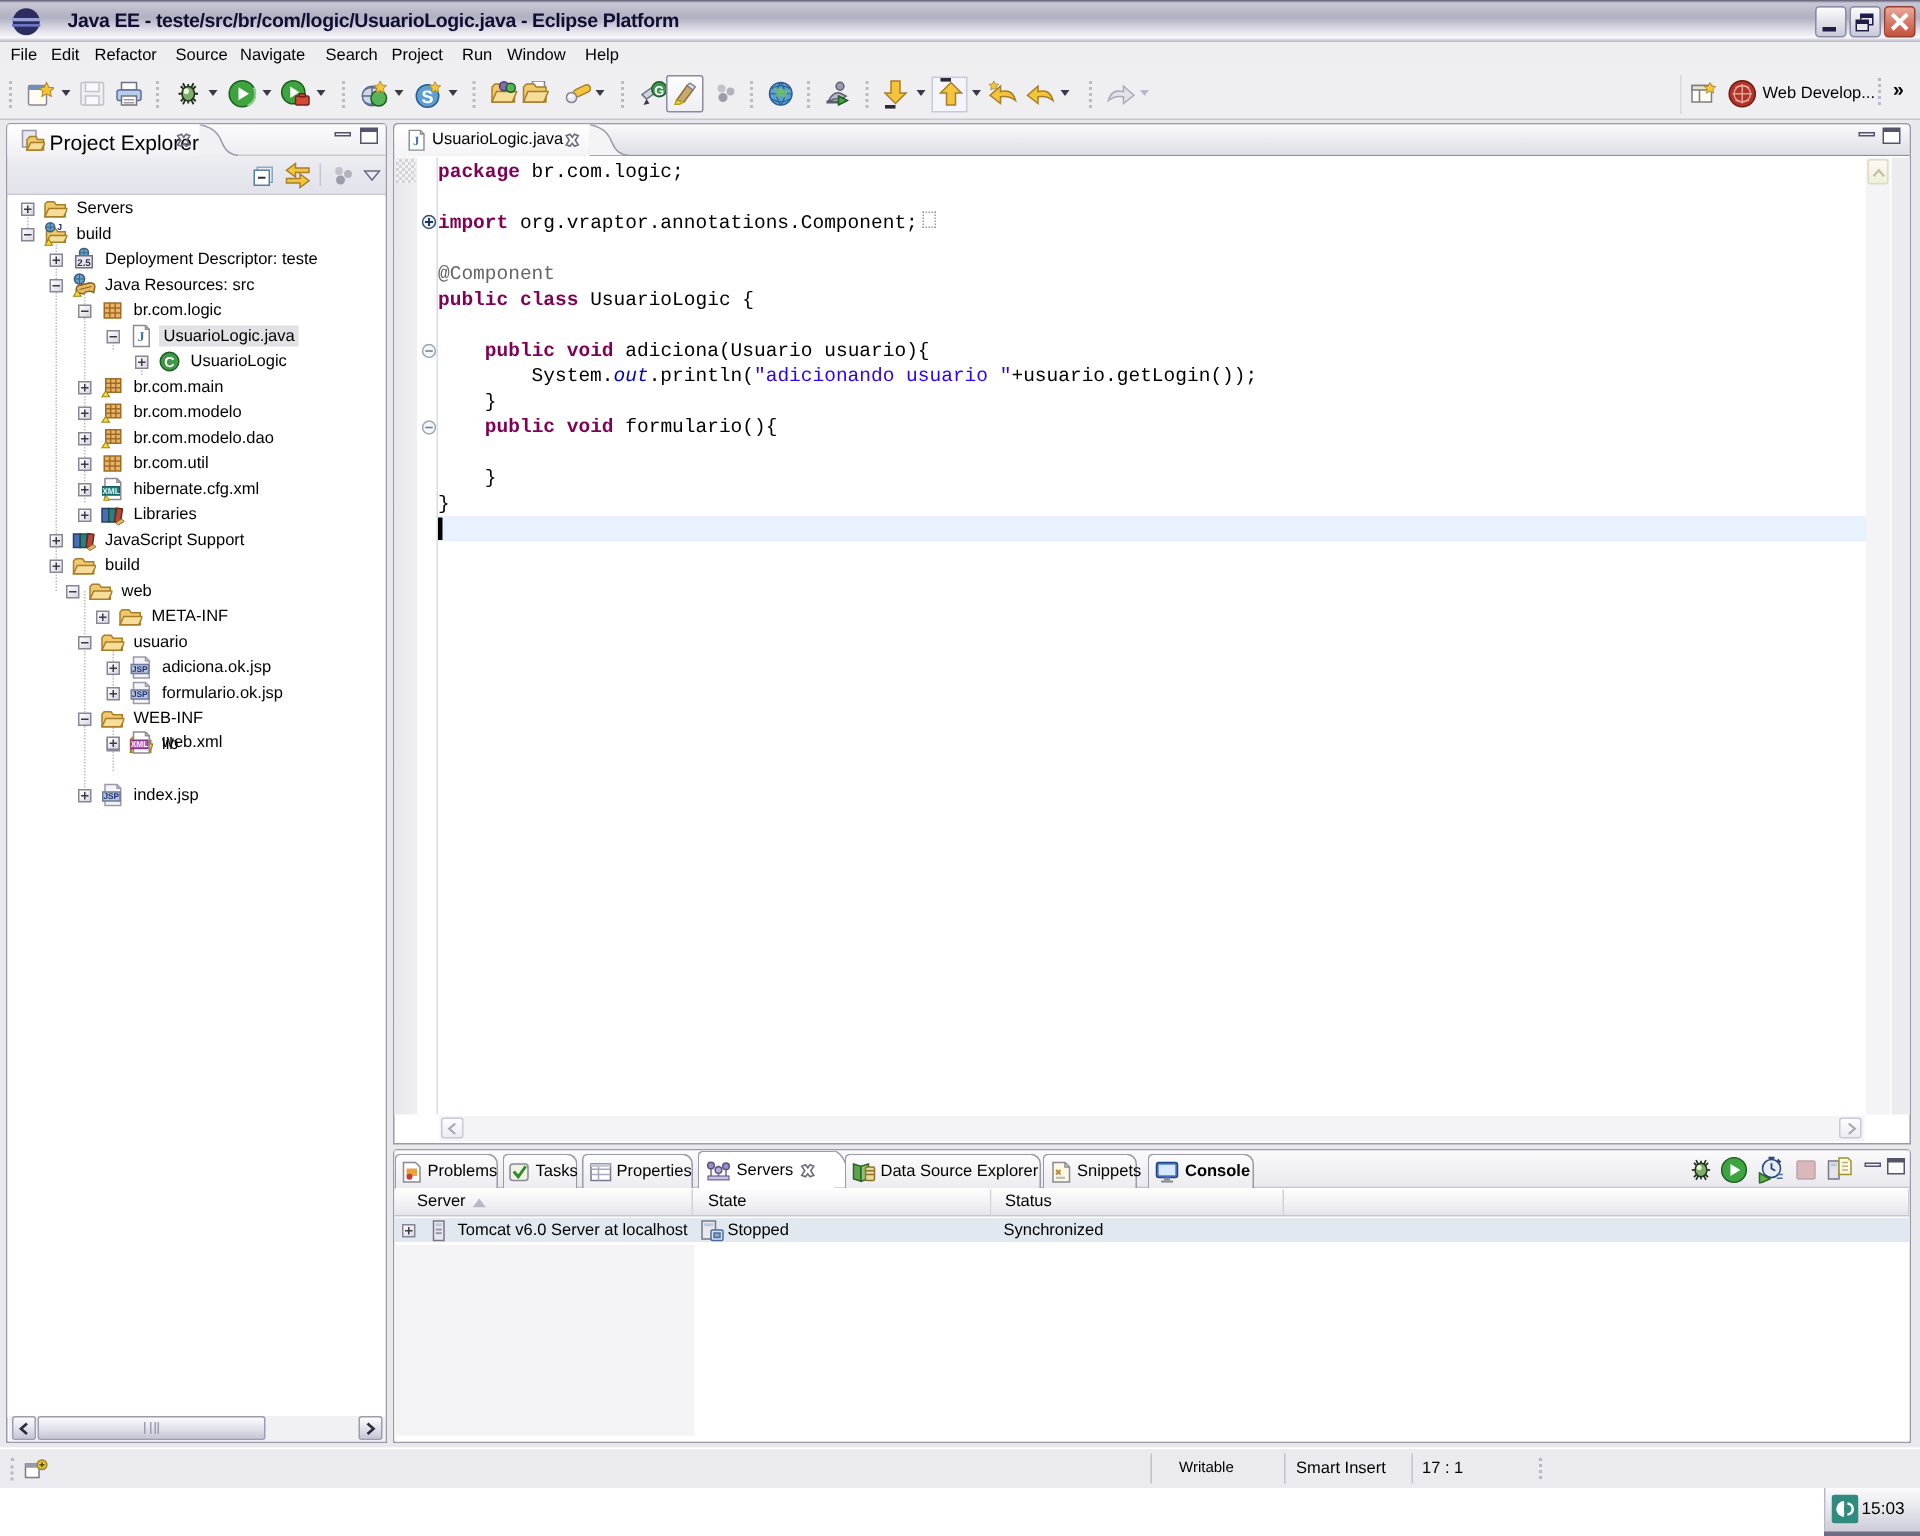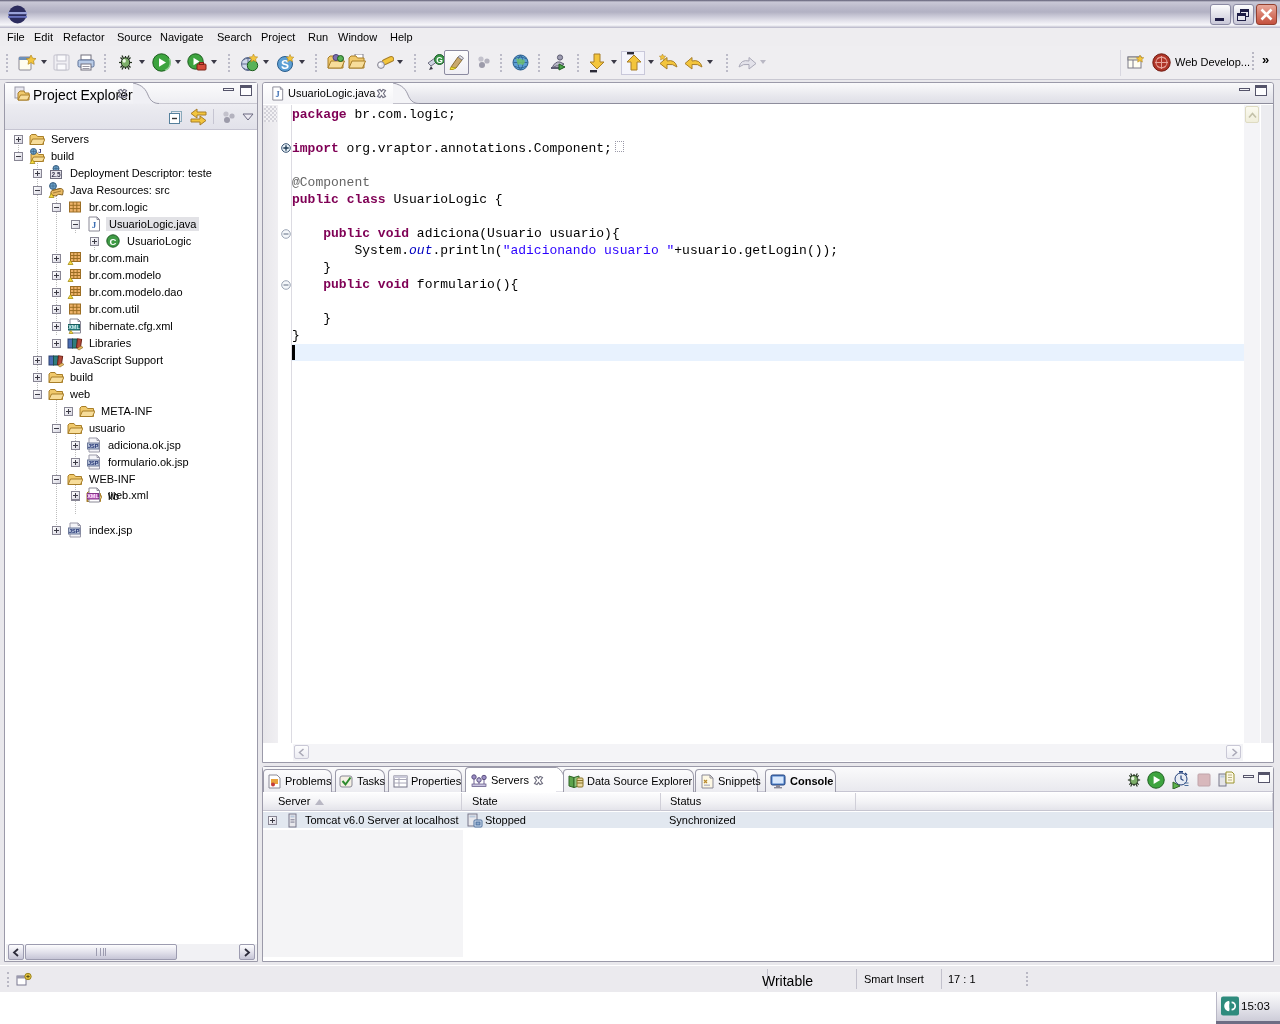--- a/index.html
+++ b/index.html
@@ -50,20 +50,21 @@
 </style>
 </head>
 <body>
 
 <div id="titlebar" class="abs">
   <svg class="abs" style="left:8px;top:5px" width="19" height="19" viewBox="0 0 19 19">
     <circle cx="9.5" cy="9.5" r="9" fill="#2c2c5e"></circle>
     <rect x="0" y="7" width="19" height="2.2" fill="#9aa2d8"></rect>
     <rect x="0" y="11" width="19" height="1.8" fill="#6b74c0"></rect>
   </svg>
+  <div id="titletext" class="abs">Java EE - teste/src/br/com/logic/UsuarioLogic.java - Eclipse Platform</div>
   <div id="btnmin" class="abs winbtn" style="left:1210px">
     <div class="abs" style="left:4px;top:13px;width:9px;height:3px;background:#1e1d45"></div>
   </div>
   <div id="btnmax" class="abs winbtn" style="left:1233px">
     <div class="abs" style="left:6px;top:4px;width:9px;height:8px;border:1.5px solid #1e1d45;border-top-width:3px;background:transparent"></div>
     <div class="abs" style="left:3px;top:8px;width:9px;height:8px;border:1.5px solid #1e1d45;border-top-width:3px;background:#e7e7ee"></div>
   </div>
   <div id="btnclose" class="abs winbtn" style="left:1256px">
     <svg width="19" height="19" viewBox="0 0 19 19">
         <path d="M4.5 4.5 L14.5 14.5 M14.5 4.5 L4.5 14.5" stroke="#fff" stroke-width="2.6"></path>
@@ -486,21 +487,21 @@
         <div class="expbox" style="left:28px;top:4px">
           <i class="h"></i>
           <i class="v"></i>
         </div>
         <svg class="abs" style="left:43px;top:0px" width="16" height="16" viewBox="0 0 16 16">
           <path d="M1 13.5 L1 5 L2.5 3.5 L7 3.5 L8.5 5.5 L14.5 5.5 L14.5 13.5 z" fill="#f0c96c" stroke="#a87e28"></path>
           <path d="M1 13.5 L3.5 8 L16 8 L13.5 13.5 z" fill="#f7dd9a" stroke="#a87e28"></path>
         </svg>
         <span class="abs" style="left:65px;top:2px">build</span>
       </div>
-    <div class="trow" style="left:0;top:255px;width:252px">
+    <div class="trow" style="left:11px;top:255px;width:252px">
         <div class="expbox" style="left:28px;top:4px">
           <i class="h"></i>
         </div>
         <svg class="abs" style="left:43px;top:0px" width="16" height="16" viewBox="0 0 16 16">
           <path d="M1 13.5 L1 5 L2.5 3.5 L7 3.5 L8.5 5.5 L14.5 5.5 L14.5 13.5 z" fill="#f0c96c" stroke="#a87e28"></path>
           <path d="M1 13.5 L3.5 8 L16 8 L13.5 13.5 z" fill="#f7dd9a" stroke="#a87e28"></path>
         </svg>
         <span class="abs" style="left:65px;top:2px">web</span>
       </div>
     <div class="trow" style="left:12px;top:272px;width:252px">
@@ -836,21 +837,21 @@
       <span class="abs" style="left:222px;top:2px">Stopped</span>
       <span class="abs" style="left:406px;top:2px">Synchronized</span>
     </div>
   </div>
 </div>
 <div id="statusbar" class="abs" style="left:0;top:965px;width:1280px;height:27px;background:#ebeaee;border-top:1px solid #fff">
   <div class="abs" style="left:7px;top:6px;width:2px;height:15px;border-left:2px dotted #b9b8c4"></div>
   <div class="abs" style="left:767px;top:3px;width:1px;height:20px;background:#c2c1cc"></div>
   <div class="abs" style="left:856px;top:3px;width:1px;height:20px;background:#c2c1cc"></div>
   <div class="abs" style="left:941px;top:3px;width:1px;height:20px;background:#c2c1cc"></div>
-  <span class="abs" style="left:762px;top:7px;font-size:14px">Writable</span>
+  <span class="abs" style="left:786px;top:7px;font-size:10px">Writable</span>
   <span class="abs" style="left:864px;top:7px;font-size:11px">Smart Insert</span>
   <span class="abs" style="left:948px;top:7px;font-size:11px">17 : 1</span>
   <div class="abs" style="left:1026px;top:6px;width:2px;height:14px;border-left:2px dotted #b9b8c4"></div>
   <svg class="abs" style="left:16px;top:6px" width="16" height="16" viewBox="0 0 16 16">
     <rect x="1" y="4" width="9" height="9" fill="#fff" stroke="#7a7990"></rect>
     <rect x="1" y="4" width="9" height="2.5" fill="#9a99ae"></rect>
     <circle cx="12" cy="4.5" r="3.2" fill="#e5c441" stroke="#9a8420"></circle>
     <path d="M12 2.8v3.4M10.3 4.5h3.4" stroke="#5c5214" stroke-width="1"></path>
   </svg>
 </div>

